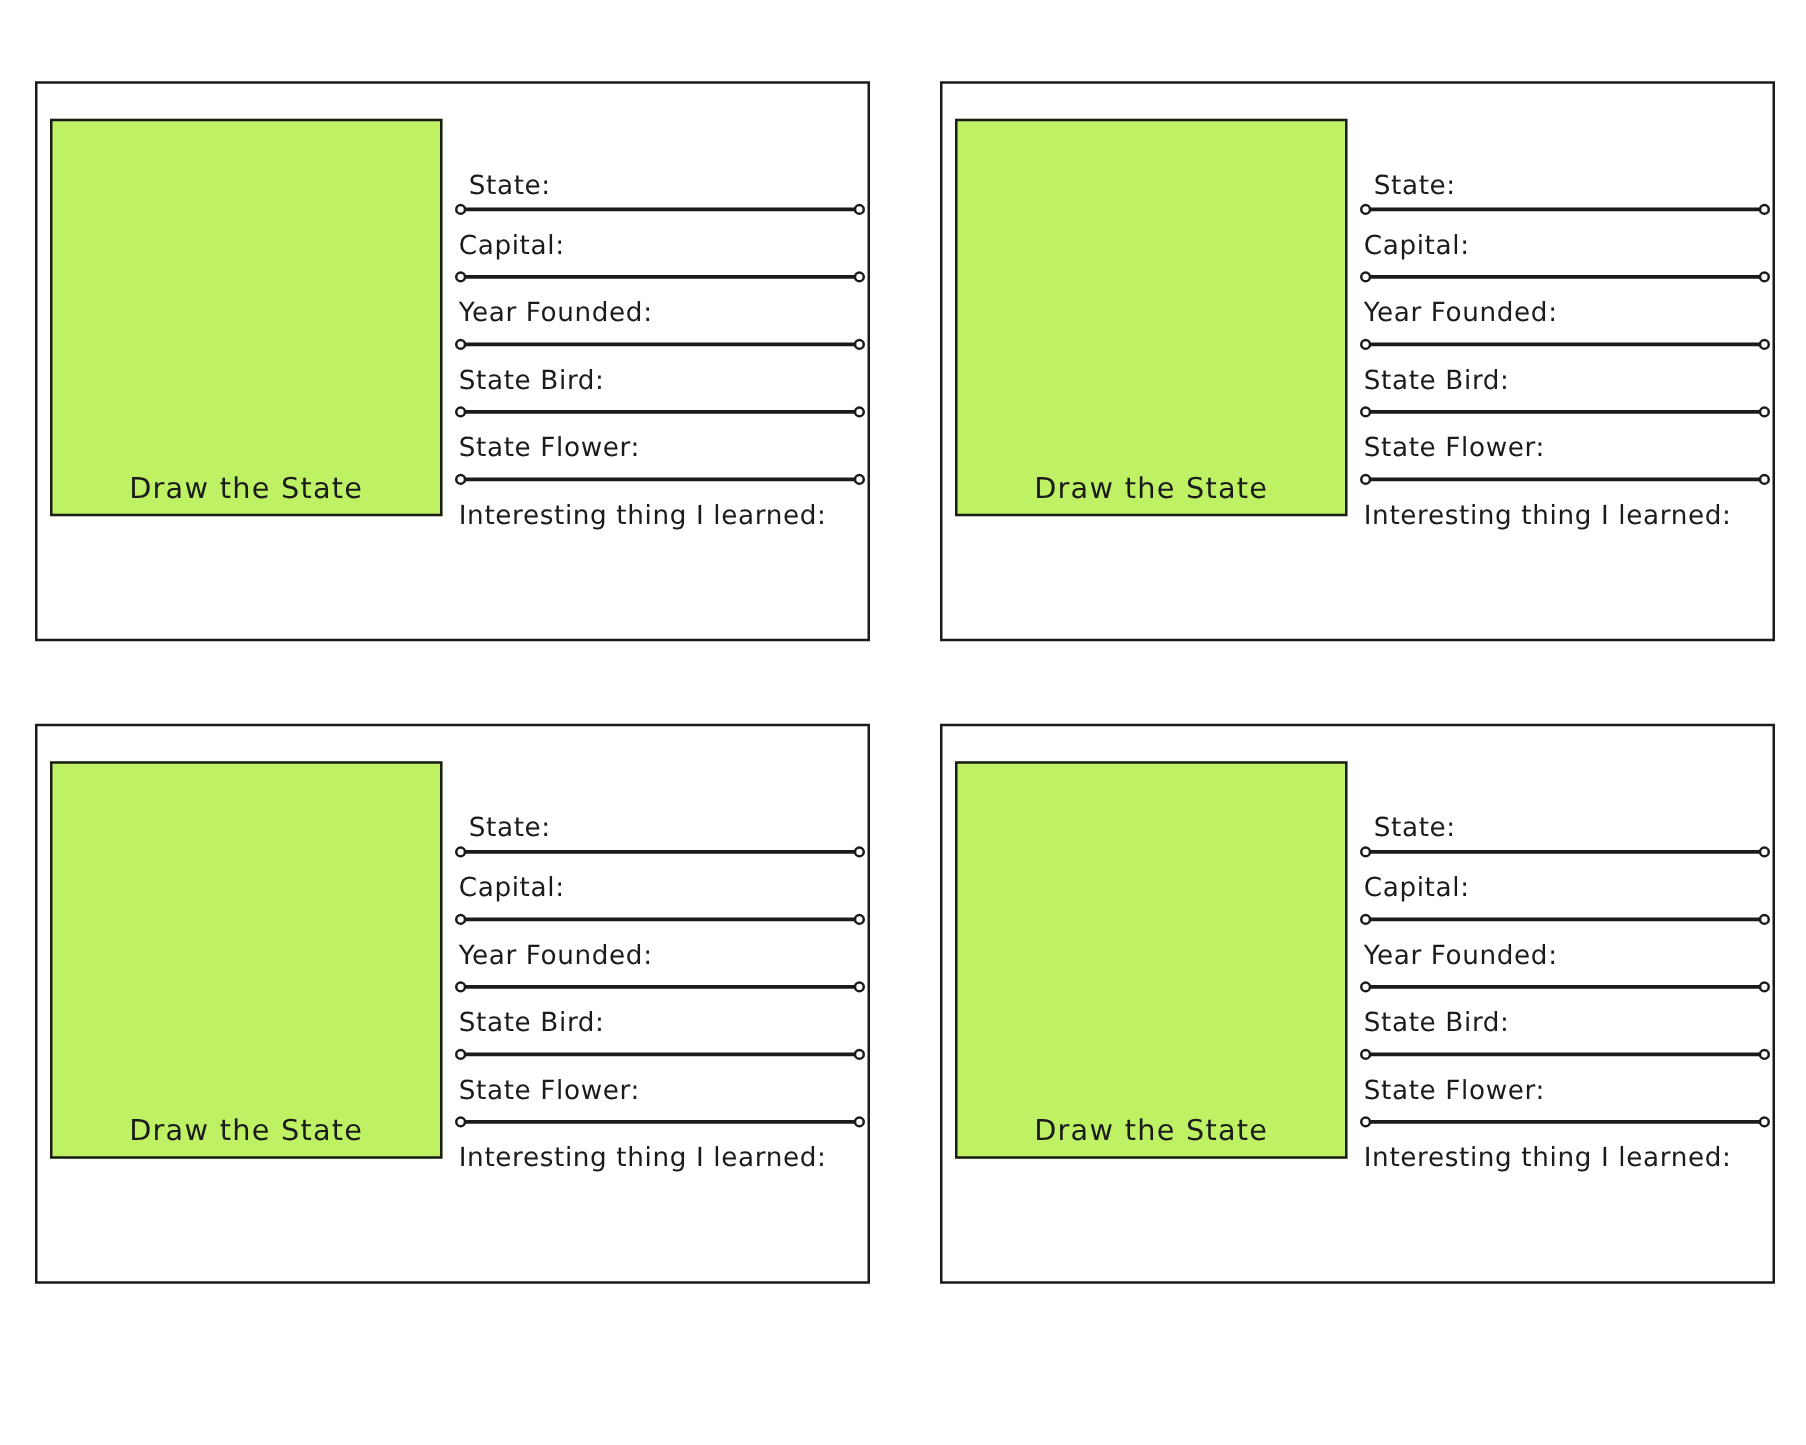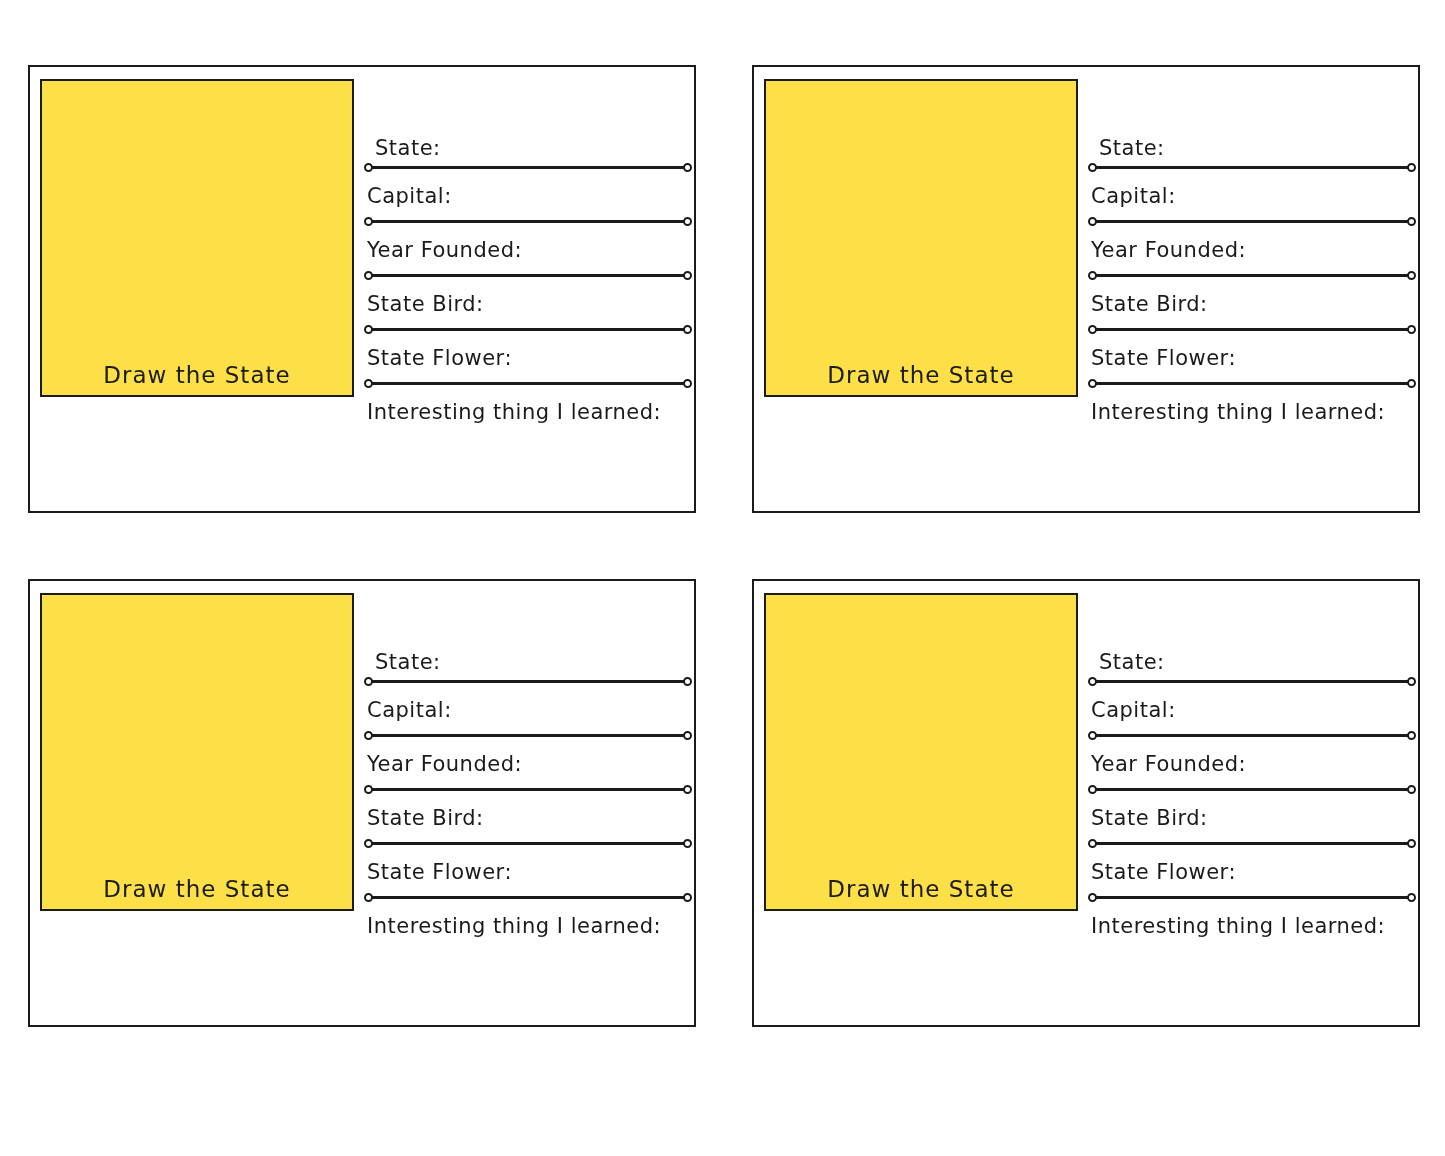--- a/index.html
+++ b/index.html
@@ -22,24 +22,24 @@
   .card {
     position: relative;
     width: 100%; height: 100%;
     border: 2px solid #1b1b1b;
     background: #ffffff;
   }
 
   
   .draw-box {
     position: absolute;
-    left: 10px; top: 12px;
+    left: 10px; top: 28px;
     width: 314px; height: 318px;
     border: 2px solid #1b1b1b;
-    background: #fde047;
+    background: #bef264;
   }
   .draw-label {
     position: absolute;
     left: 0; right: 0; bottom: 7px;
     text-align: center;
     font-size: 23px;
     letter-spacing: 1px;
     white-space: nowrap;
   }
 

